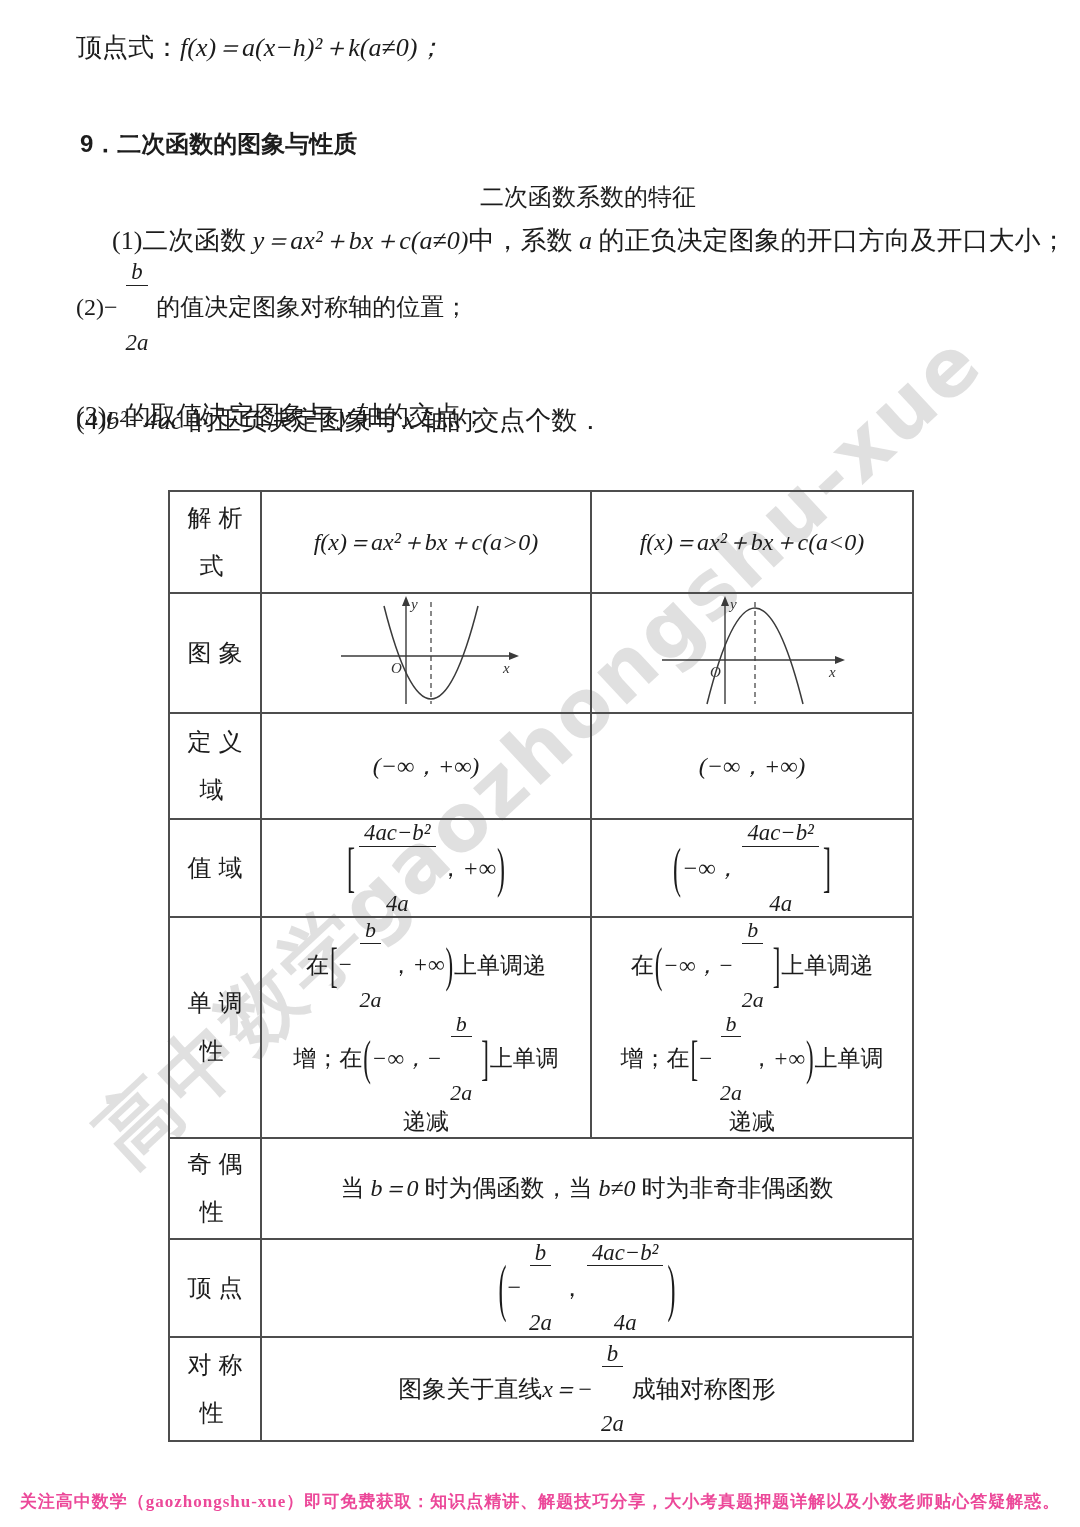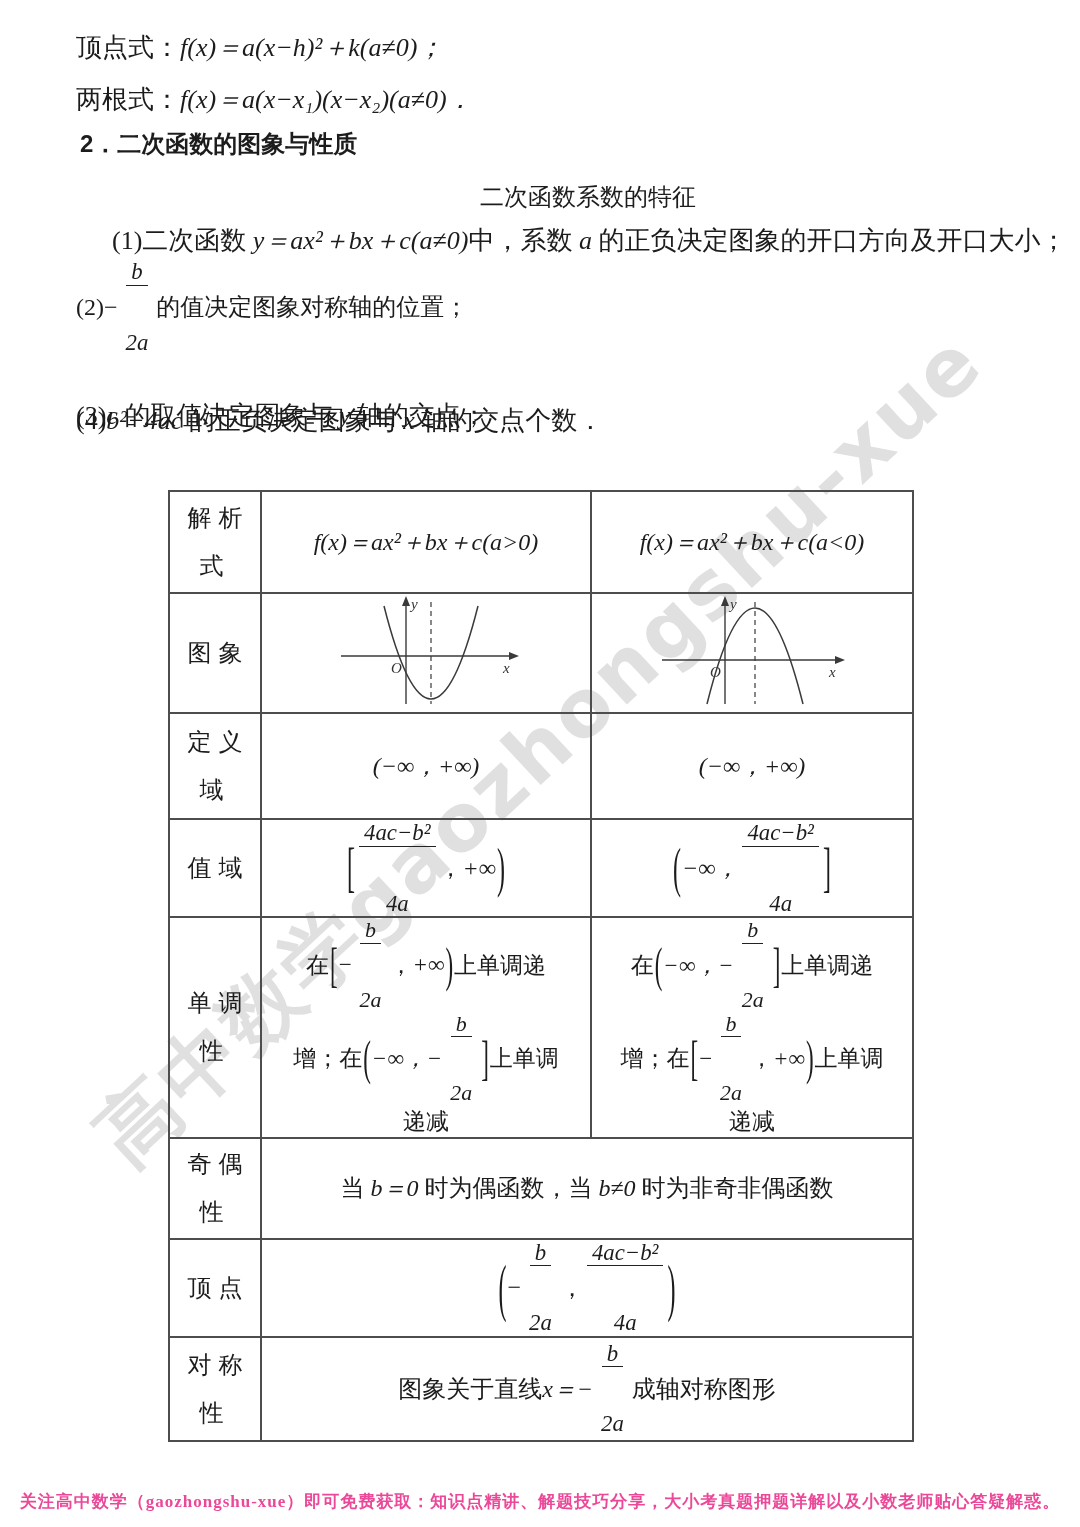--- a/index.html
+++ b/index.html
@@ -46,25 +46,22 @@
 </head>
 <body>
 
 <div class="page">
 
   <div class="watermark">高中数学gaozhongshu-xue</div>
 
   <div class="abs z1 textline" style="top:33px;left:76px;">
     <span>顶点式：</span><span class="fm">f(x)＝a(x−h)²＋k(a≠0)；</span>
   </div>
-  <div class="abs z1 textline" style="top:85px;left:76px;">
-    <span>两根式：</span><span class="fm">f(x)＝a(x−x₁)(x−x₂)(a≠0)．</span>
-  </div>
-
-  <div class="abs z1 heading" style="top:128px;left:80px;">2．二次函数的图象与性质</div>
+
+  <div class="abs z1 heading" style="top:128px;left:80px;">9．二次函数的图象与性质</div>
 
   <div class="abs z1 subtitle" style="top:181px;left:0;margin-left:48px;">二次函数系数的特征</div>
 
   <div class="abs z1 textline" style="top:226px;left:76px;margin-left:36px;">
     <span>(1)二次函数 </span><span class="fm">y＝ax²＋bx＋c(a≠0)</span><span>中，系数 </span><span class="fm">a</span><span> 的正负决定图象的开口方向及开口大小；</span>
   </div>
 
   <div class="abs z1 flexline" style="top:276px;left:76px;height:62px;">
     <span>(2)</span>
       <span>−</span>

